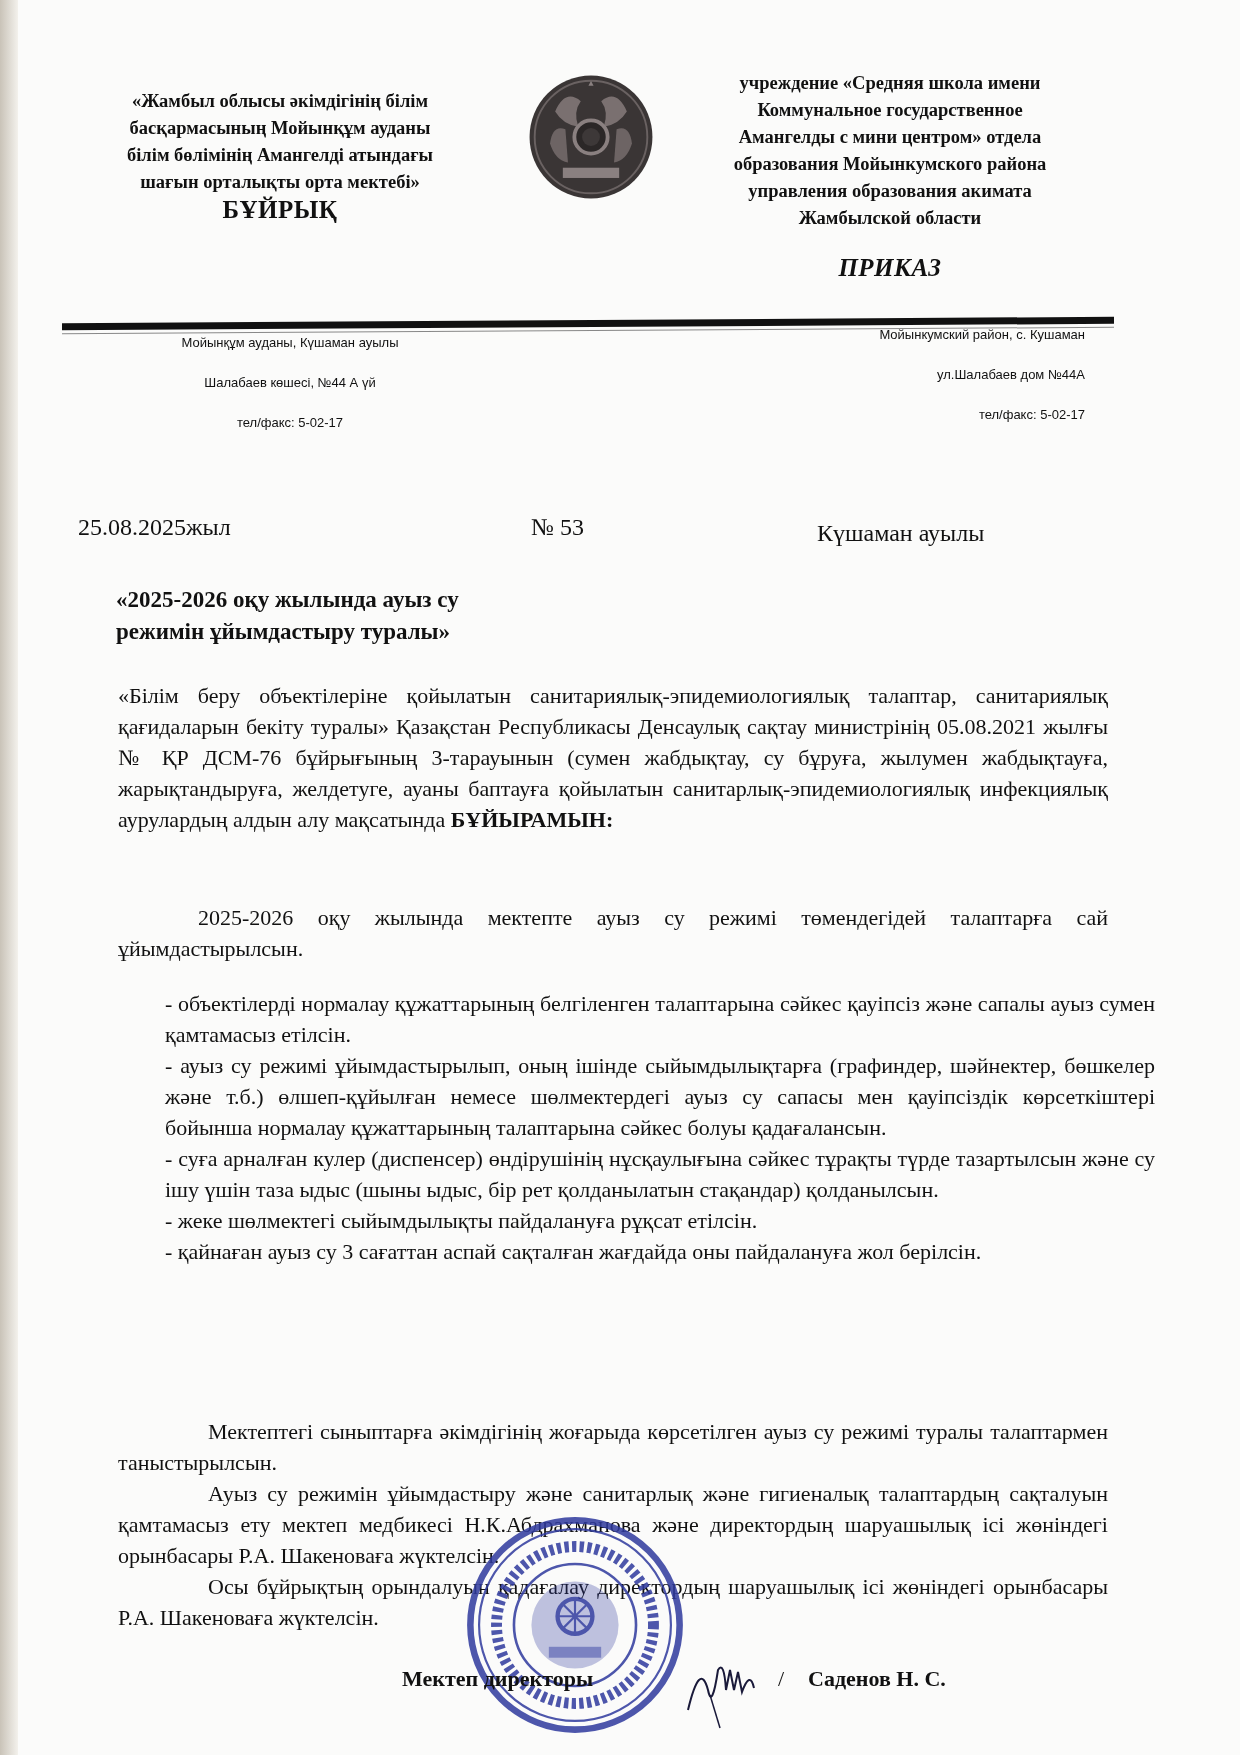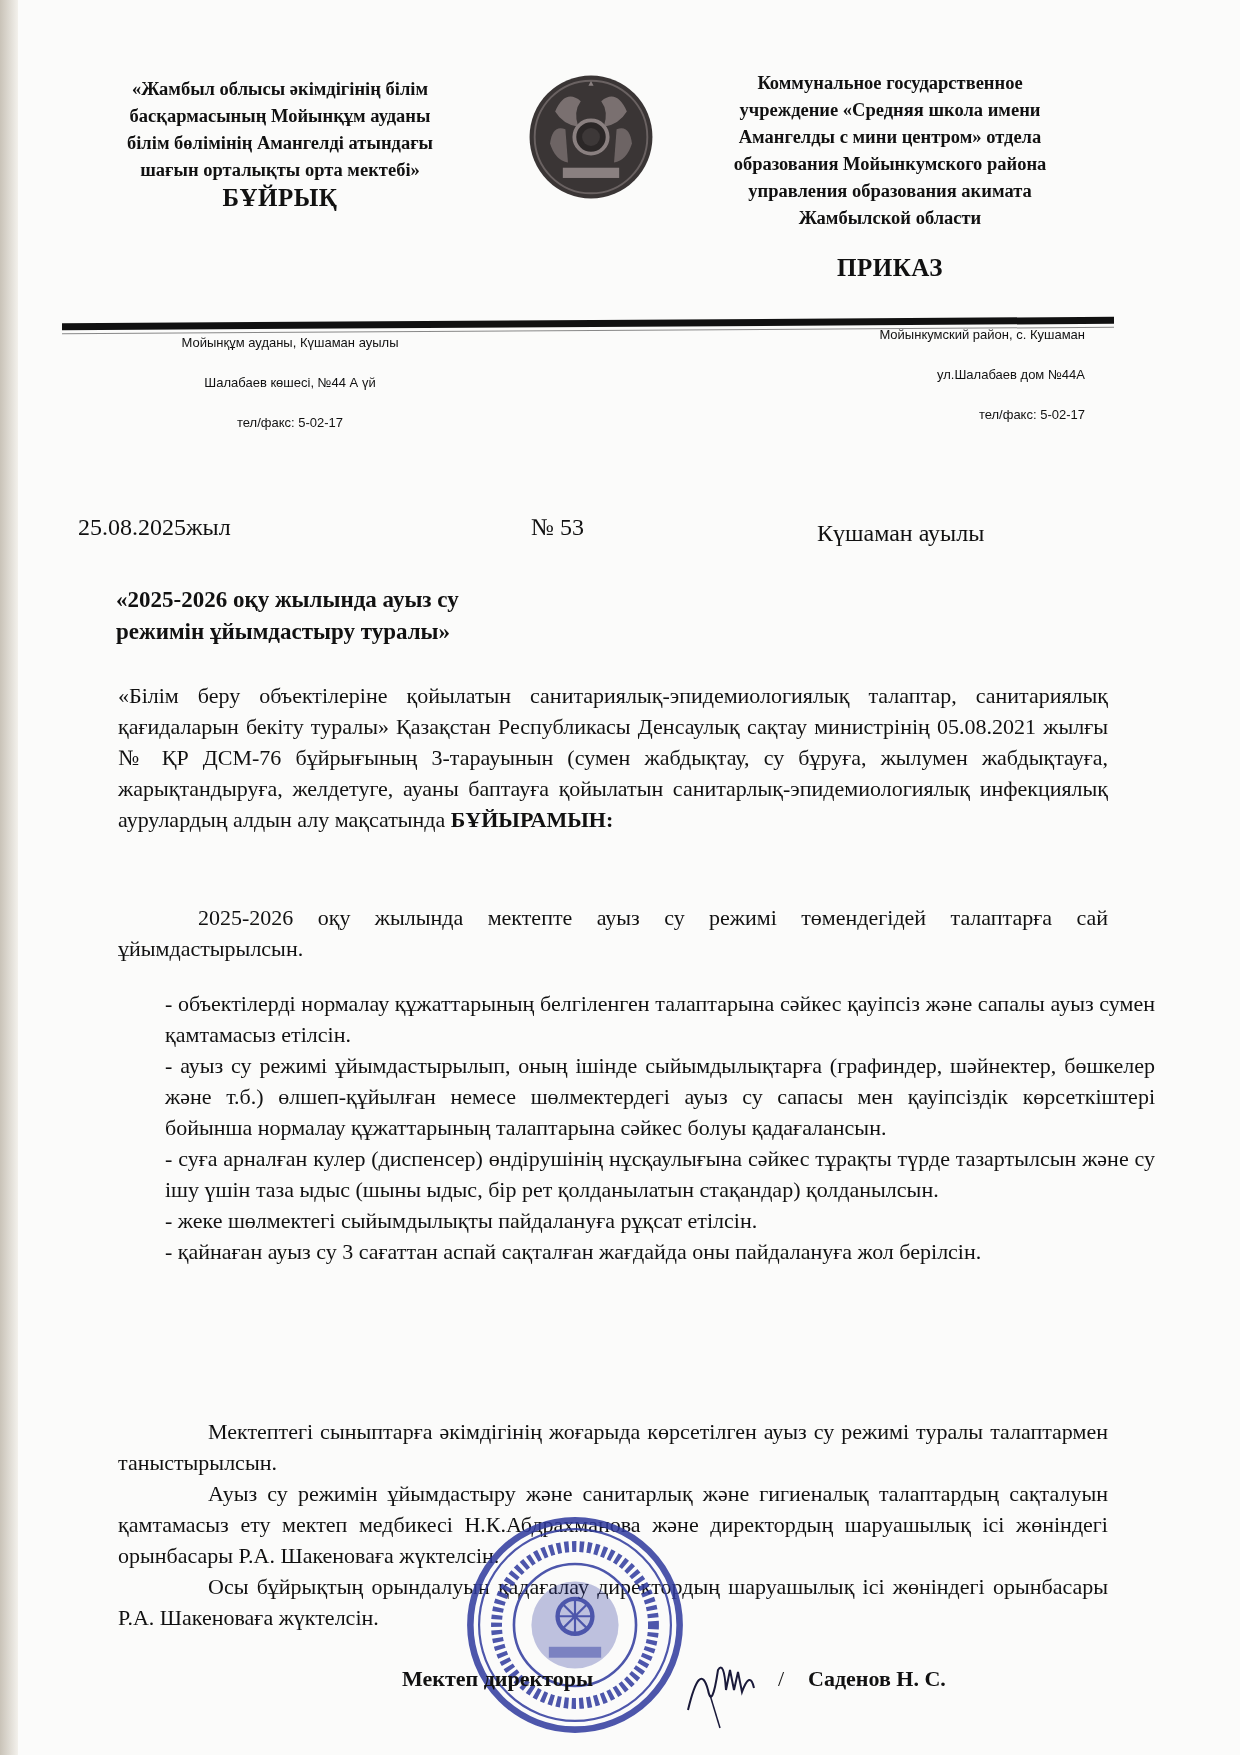--- a/index.html
+++ b/index.html
@@ -4,26 +4,26 @@
 <style>
   html, body { margin: 0; padding: 0; }
   body {
     width: 1240px; height: 1755px; position: relative; overflow: hidden;
     background: #fbfbfa;
     font-family: "Liberation Serif", "DejaVu Serif", serif;
     color: #111;
   }
   .page-edge { position:absolute; left:0; top:0; width:18px; height:1755px;
     background: linear-gradient(to right, #c9c3b8, #f3f1ec); }
-  .hdr-left { position:absolute; left:70px; top:76px; width:420px; text-align:center;
+  .hdr-left { position:absolute; left:70px; top:88px; width:420px; text-align:center;
     font-weight:bold; font-size:18.5px; line-height:27px; }
   .hdr-right { position:absolute; left:690px; top:70px; width:400px; text-align:center;
     font-weight:bold; font-size:18.5px; line-height:27px; }
   .hdr-left .order, .hdr-right .order { font-size:25px; letter-spacing:0.5px; }
-  .hdr-right .order { margin-top:22px; }
+  .hdr-right .order { margin-top:22px;font-style:italic; }
   .emblem { position:absolute; left:527px; top:73px; width:128px; height:128px; }
   .rule { position:absolute; left:62px; top:320px; width:1052px; height:7px;
     background:#111; transform: rotate(-0.35deg); }
   .rule2 { position:absolute; left:62px; top:330px; width:1052px; height:1px;
     background:#888; transform: rotate(-0.35deg); }
   .addr-left { position:absolute; left:140px; top:336px; width:300px; text-align:center;
     font-size:13px; line-height:13px; font-family:"Liberation Sans", sans-serif; }
   .addr-right { position:absolute; left:765px; top:328px; width:320px; text-align:right;
     font-size:13px; line-height:13px; font-family:"Liberation Sans", sans-serif; }
   .addr-left div, .addr-right div { margin-bottom:27px; }
@@ -69,22 +69,22 @@
   <path d="M78 30 Q70 12 58 22 Q64 30 60 42 Q72 40 78 30Z" fill="#7a7070"></path>
   <path d="M18 55 Q20 40 30 44 L32 70 Q22 68 18 55Z" fill="#6d6464"></path>
   <path d="M82 55 Q80 40 70 44 L68 70 Q78 68 82 55Z" fill="#6d6464"></path>
   <circle cx="50" cy="50" r="13" fill="#2b2727" stroke="#8a8080" stroke-width="3"></circle>
   <circle cx="50" cy="50" r="7" fill="#3d3838"></circle>
   <rect x="28" y="74" width="44" height="8" fill="#8a8080"></rect>
   <path d="M48 10 L50 6 L52 10Z" fill="#8a8080"></path>
 </svg>
 
 <div class="hdr-right">
+  <div>учреждение  «Средняя школа имени</div>
   <div>Коммунальное государственное</div>
-  <div>учреждение  «Средняя школа имени</div>
   <div>Амангелды с мини центром» отдела</div>
   <div>образования Мойынкумского района</div>
   <div>управления образования акимата</div>
   <div>Жамбылской области</div>
   <div class="order">ПРИКАЗ</div>
 </div>
 
 <div class="rule"></div>
 <div class="rule2"></div>
 

